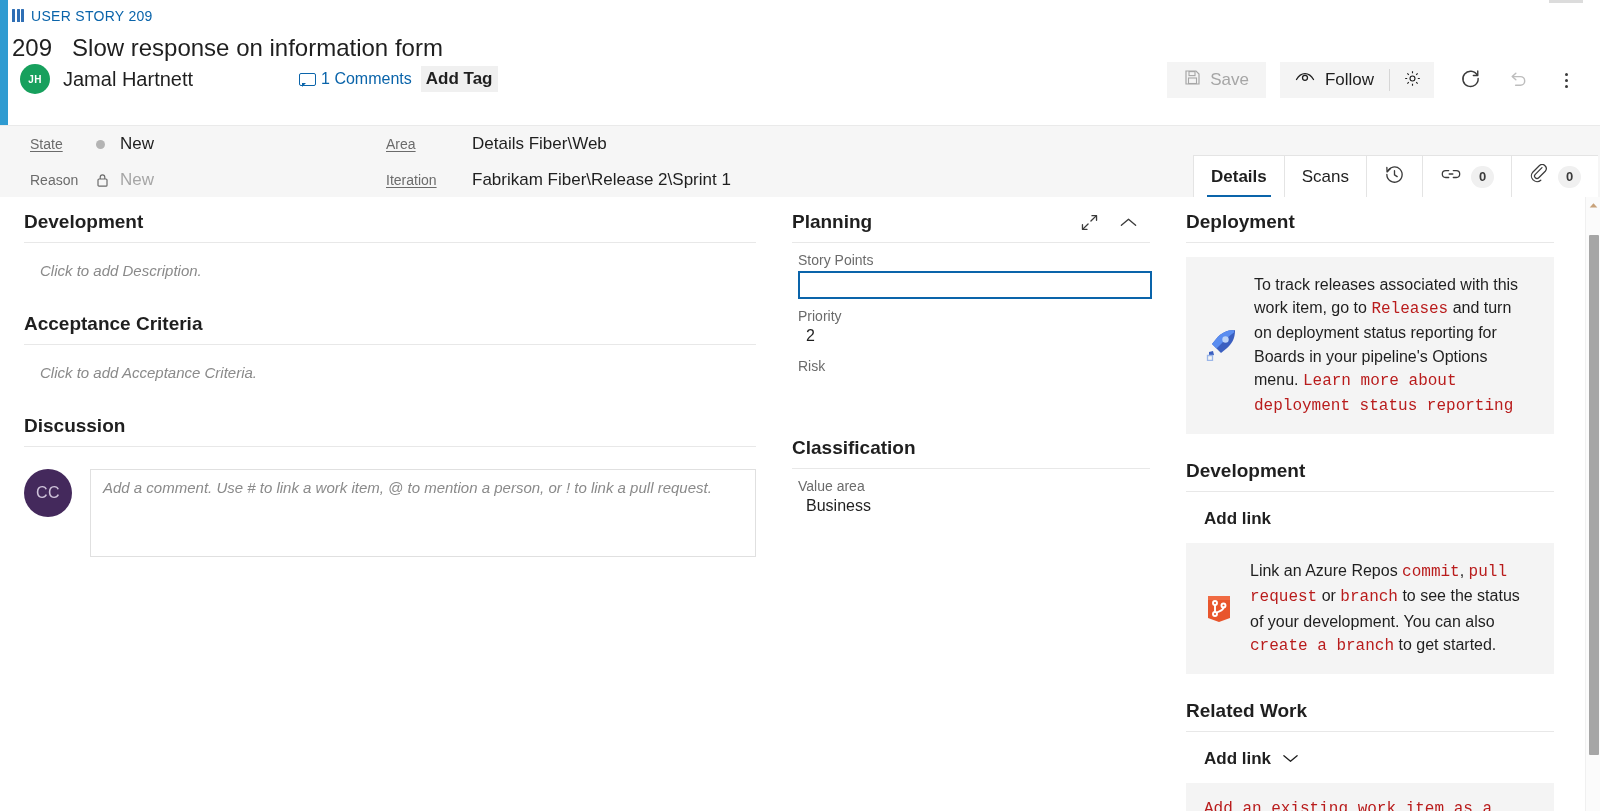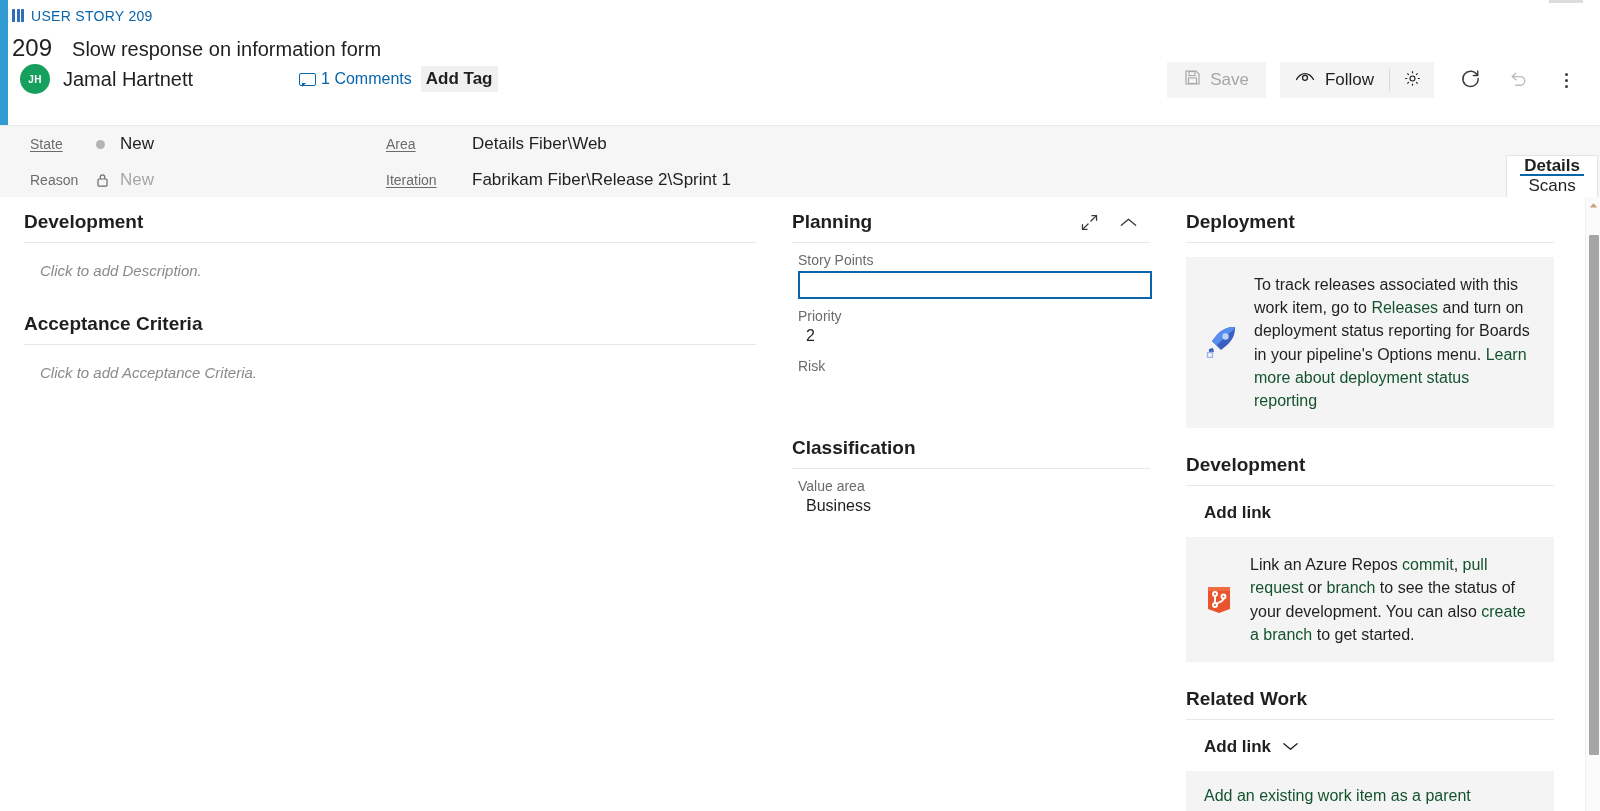--- a/index.html
+++ b/index.html
@@ -36,21 +36,21 @@
   .wit-icon i:nth-child(2) { height: 13px; }
   .wit-icon i:nth-child(3) { height: 13px; }
   .wit-type-label {
     font-size: 14px; color: #0a64aa; letter-spacing: .3px;
   }
   .title-row {
     display: flex; align-items: baseline; gap: 20px;
     margin-top: 10px;
   }
   .wit-id { font-size: 24px; color: #1f1f1f; font-weight: 400; }
-  .wit-title { font-size: 20px; color: #1f1f1f; font-weight: 400; }
+  .wit-title { font-size: 24px; color: #1f1f1f; font-weight: 400; }
 
   .meta-row {
     display: flex; align-items: center;
     height: 34px;
     gap: 0;
   }
   .avatar {
     width: 30px; height: 30px; border-radius: 50%;
     background: #17a05d;
     color: #ffffff; font-size: 10px; font-weight: 600;
@@ -146,21 +146,20 @@
   .fs-value.muted { color: #a6a6a6; }
 
   
   .tabstrip {
     position: absolute; right: 2px; bottom: 0;
     display: flex; align-items: stretch;
     height: 42px;
     background: #ffffff;
     border-left: 1px solid #e4e4e4;
     border-top: 1px solid #e4e4e4;
-    flex-direction: column;
   }
   .tab {
     display: flex; align-items: center; justify-content: center;
     gap: 9px;
     padding: 0 17px;
     font-size: 17px; color: #1f1f1f;
     border-right: 1px solid #e4e4e4;
     position: relative;
     cursor: pointer;
     background: #ffffff;
@@ -243,21 +242,21 @@
   .info-card {
     background: #f4f4f4;
     display: flex; align-items: center; gap: 16px;
     padding: 16px 22px 16px 18px;
     margin-top: 14px;
   }
   .info-card .txt {
     font-size: 16px; line-height: 1.45; color: #1f1f1f;
   }
   .info-card .ic { flex: none; }
-  a.lnk { color: #14532d; text-decoration: none; cursor: pointer; }
+  a.lnk { color: #b91c1c; text-decoration: none; cursor: pointer; font-family: Liberation Mono, monospace; }
 
   .addlink-label {
     font-size: 17px; font-weight: 600; color: #1f1f1f;
     padding: 17px 0 0 18px;
     display: flex; align-items: center; gap: 11px;
     cursor: pointer;
   }
   .parent-card {
     background: #f4f4f4;
     padding: 16px 18px;
@@ -466,20 +465,28 @@
       <div class="sec-gap-lg"></div>
 
       <div>
         <div class="sec-title">Acceptance Criteria</div>
         <div class="sec-rule"></div>
         <div class="placeholder">Click to add Acceptance Criteria.</div>
       </div>
 
       <div class="sec-gap-lg"></div>
 
+      <div>
+        <div class="sec-title">Discussion</div>
+        <div class="sec-rule"></div>
+        <div class="discussion-wrap">
+          <div class="avatar-cc">CC</div>
+          <div class="comment-box">Add a comment. Use # to link a work item, @ to mention a person, or ! to link a pull request.</div>
+        </div>
+      </div>
     </div>
 
     <div class="col-mid">
       <div>
         <div class="group-head">
           <span class="sec-title" style="padding-bottom:0">Planning</span>
           <span class="group-head-icons">
             <span class="ghi">
               <svg width="19" height="19" viewBox="0 0 20 20">
                   <g fill="none" stroke="#3b3b3b" stroke-width="1.4" stroke-linecap="round" stroke-linejoin="round">

